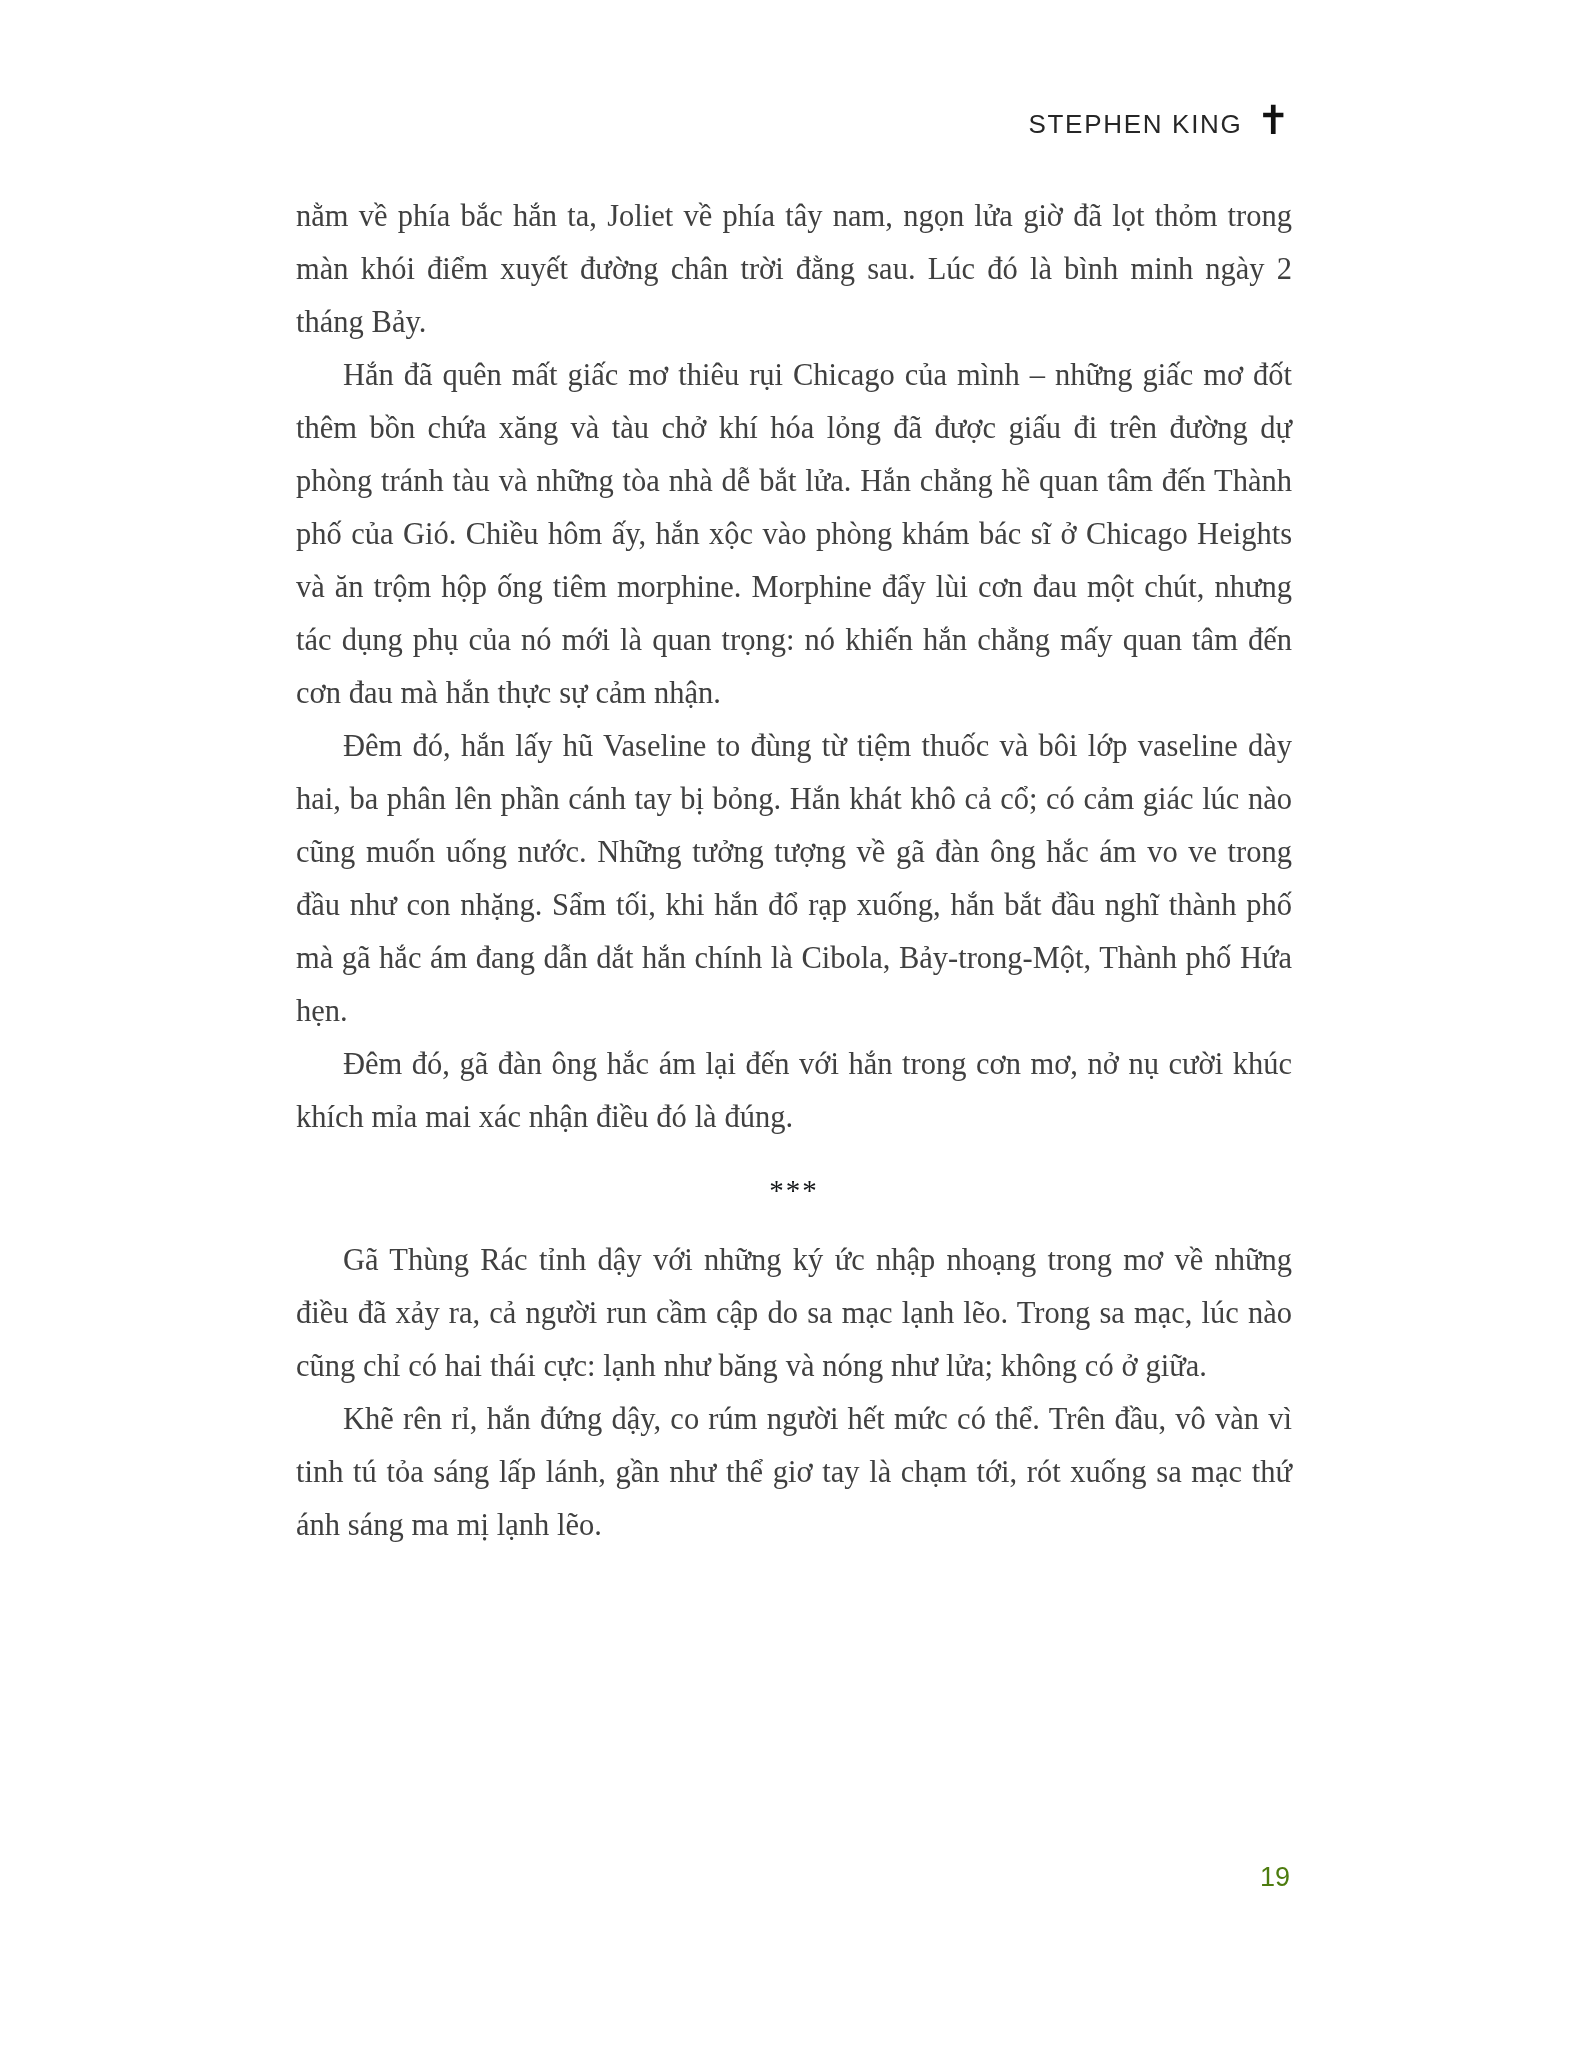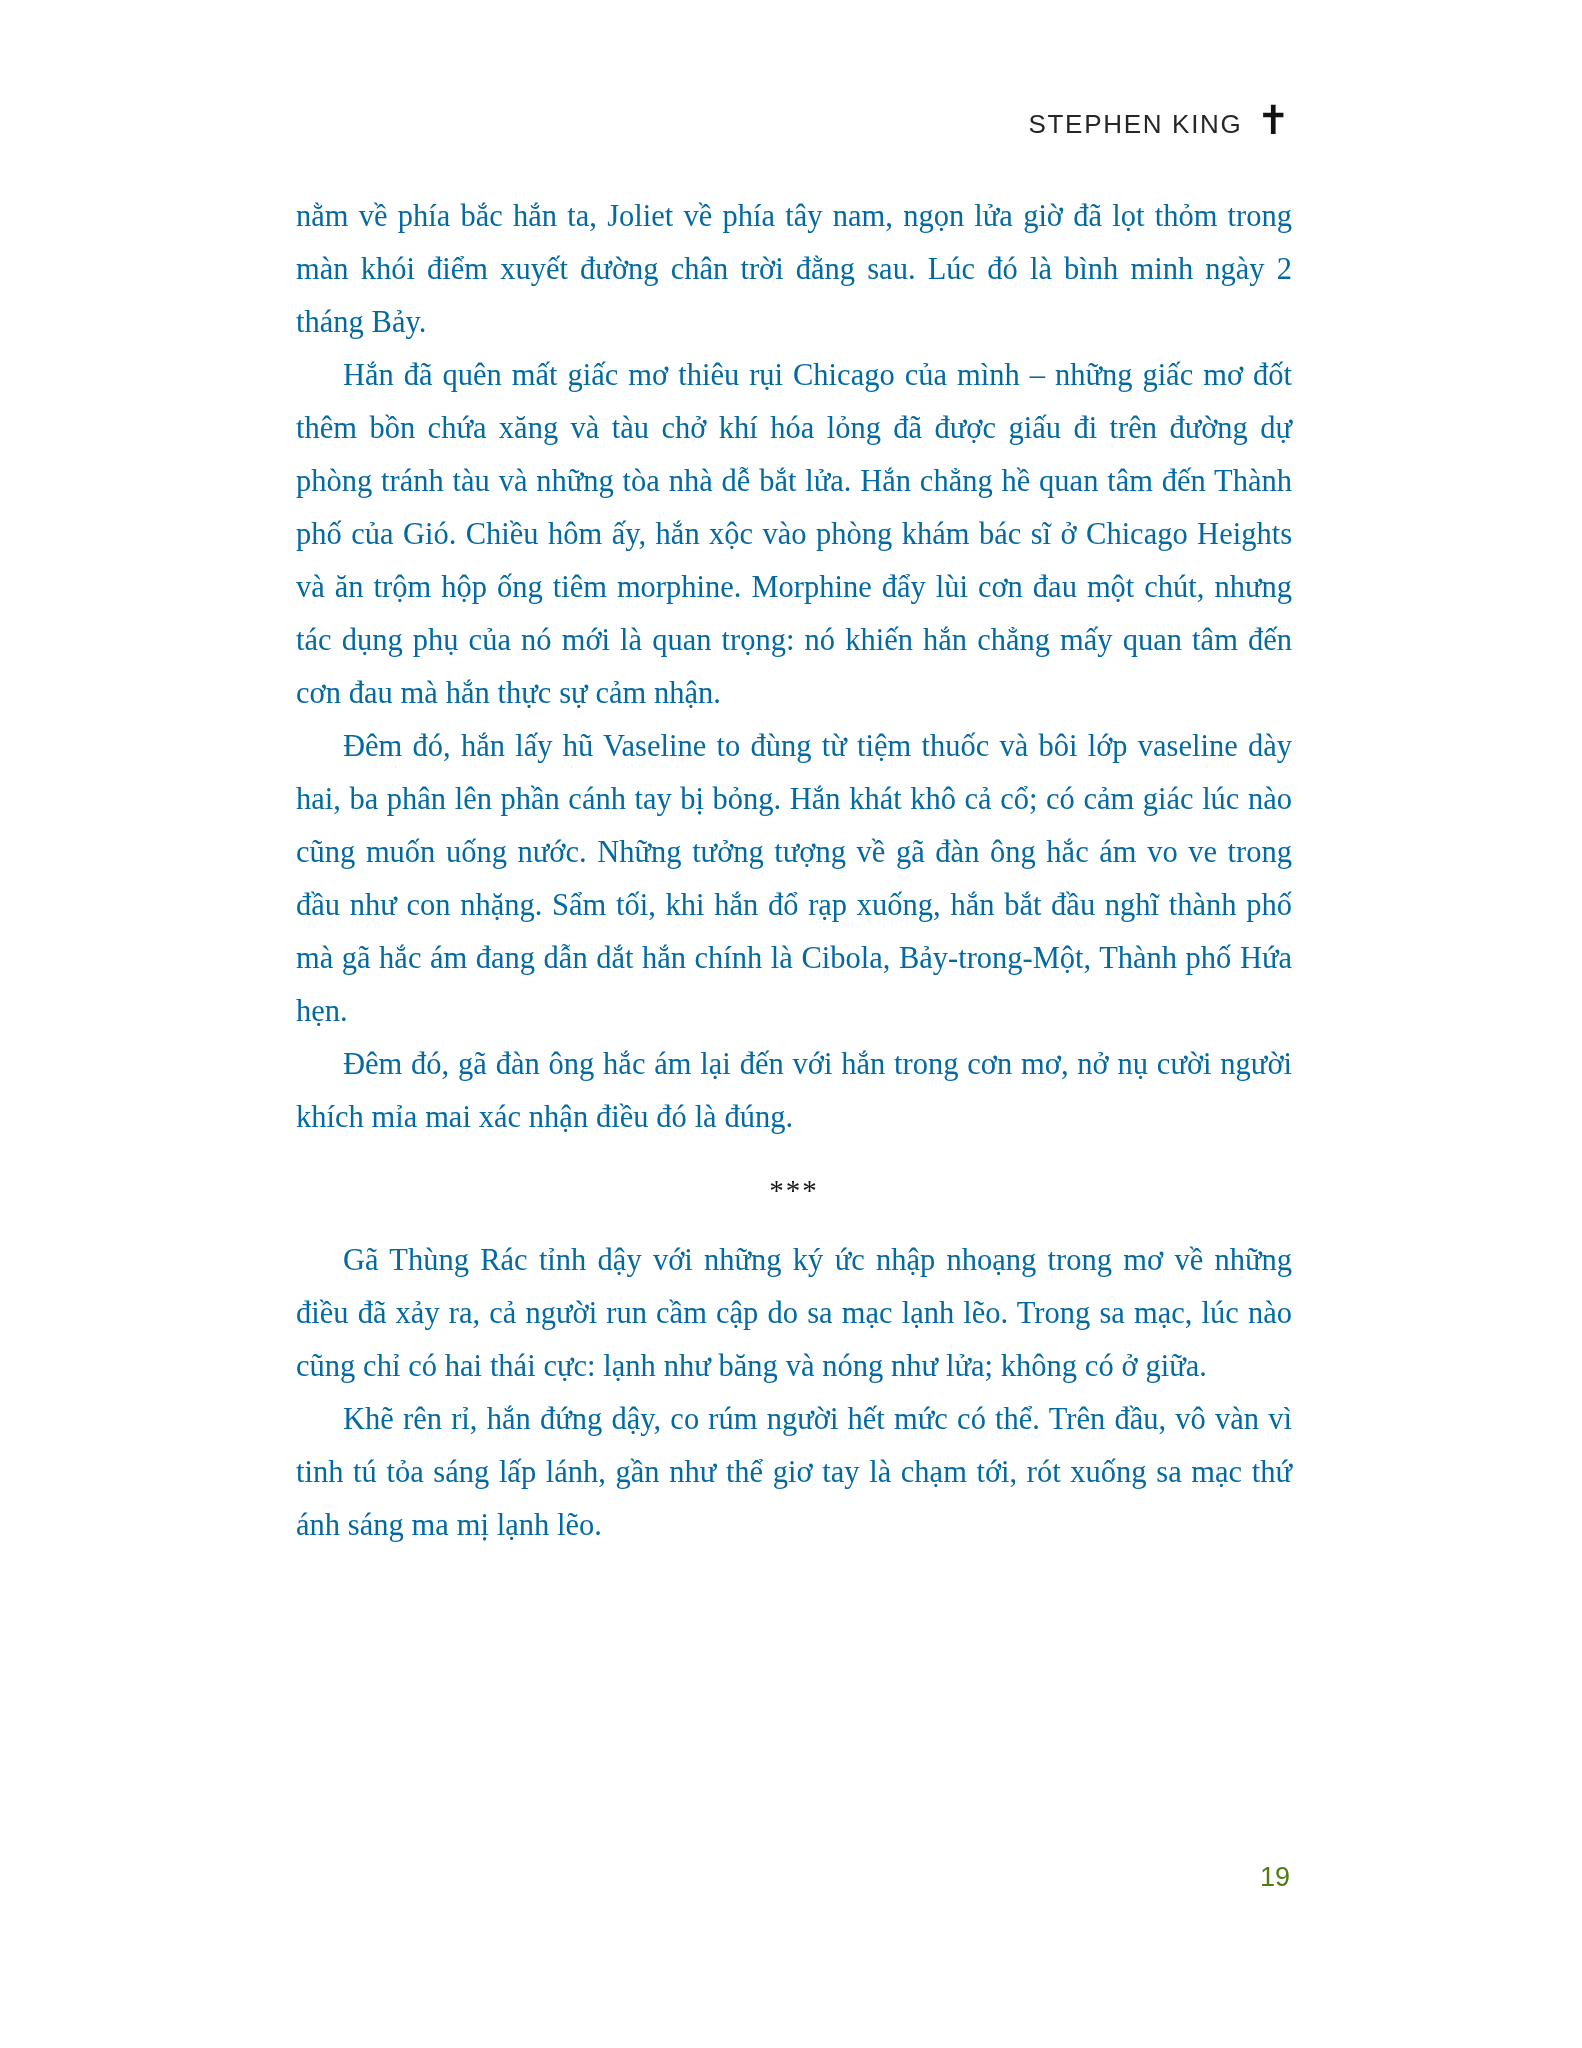--- a/index.html
+++ b/index.html
@@ -59,21 +59,21 @@
     width: 996px;
   }
 
   p.body-para {
     margin: 0;
     font-size: 30.5px;
     line-height: 53px;
     text-align: justify;
     text-justify: inter-word;
     text-indent: 47px;
-    color: #0369a1;
+    color: #404040;
     hyphens: none;
     word-spacing: 0.2px;
   }
   p.body-para.no-indent {
     text-indent: 0;
   }
   p.body-para + p.body-para {
     margin-top: 0px;
   }
   
@@ -110,21 +110,21 @@
   </div>
 
   <div class="text-block">
 
     <p class="body-para no-indent">nằm về phía bắc hắn ta, Joliet về phía tây nam, ngọn lửa giờ đã lọt thỏm trong màn khói điểm xuyết đường chân trời đằng sau. Lúc đó là bình minh ngày 2 tháng Bảy.</p>
 
     <p class="body-para">Hắn đã quên mất giấc mơ thiêu rụi Chicago của mình – những giấc mơ đốt thêm bồn chứa xăng và tàu chở khí hóa lỏng đã được giấu đi trên đường dự phòng tránh tàu và những tòa nhà dễ bắt lửa. Hắn chẳng hề quan tâm đến Thành phố của Gió. Chiều hôm ấy, hắn xộc vào phòng khám bác sĩ ở Chicago Heights và ăn trộm hộp ống tiêm morphine. Morphine đẩy lùi cơn đau một chút, nhưng tác dụng phụ của nó mới là quan trọng: nó khiến hắn chẳng mấy quan tâm đến cơn đau mà hắn thực sự cảm nhận.</p>
 
     <p class="body-para">Đêm đó, hắn lấy hũ Vaseline to đùng từ tiệm thuốc và bôi lớp vaseline dày hai, ba phân lên phần cánh tay bị bỏng. Hắn khát khô cả cổ; có cảm giác lúc nào cũng muốn uống nước. Những tưởng tượng về gã đàn ông hắc ám vo ve trong đầu như con nhặng. Sẩm tối, khi hắn đổ rạp xuống, hắn bắt đầu nghĩ thành phố mà gã hắc ám đang dẫn dắt hắn chính là Cibola, Bảy-trong-Một, Thành phố Hứa hẹn.</p>
 
-    <p class="body-para">Đêm đó, gã đàn ông hắc ám lại đến với hắn trong cơn mơ, nở nụ cười người khích mỉa mai xác nhận điều đó là đúng.</p>
+    <p class="body-para">Đêm đó, gã đàn ông hắc ám lại đến với hắn trong cơn mơ, nở nụ cười khúc khích mỉa mai xác nhận điều đó là đúng.</p>
 
     <div class="scene-break">***</div>
 
     <p class="body-para">Gã Thùng Rác tỉnh dậy với những ký ức nhập nhoạng trong mơ về những điều đã xảy ra, cả người run cầm cập do sa mạc lạnh lẽo. Trong sa mạc, lúc nào cũng chỉ có hai thái cực: lạnh như băng và nóng như lửa; không có ở giữa.</p>
 
     <p class="body-para">Khẽ rên rỉ, hắn đứng dậy, co rúm người hết mức có thể. Trên đầu, vô vàn vì tinh tú tỏa sáng lấp lánh, gần như thể giơ tay là chạm tới, rót xuống sa mạc thứ ánh sáng ma mị lạnh lẽo.</p>
 
   </div>
 
   <div class="folio">19</div>

